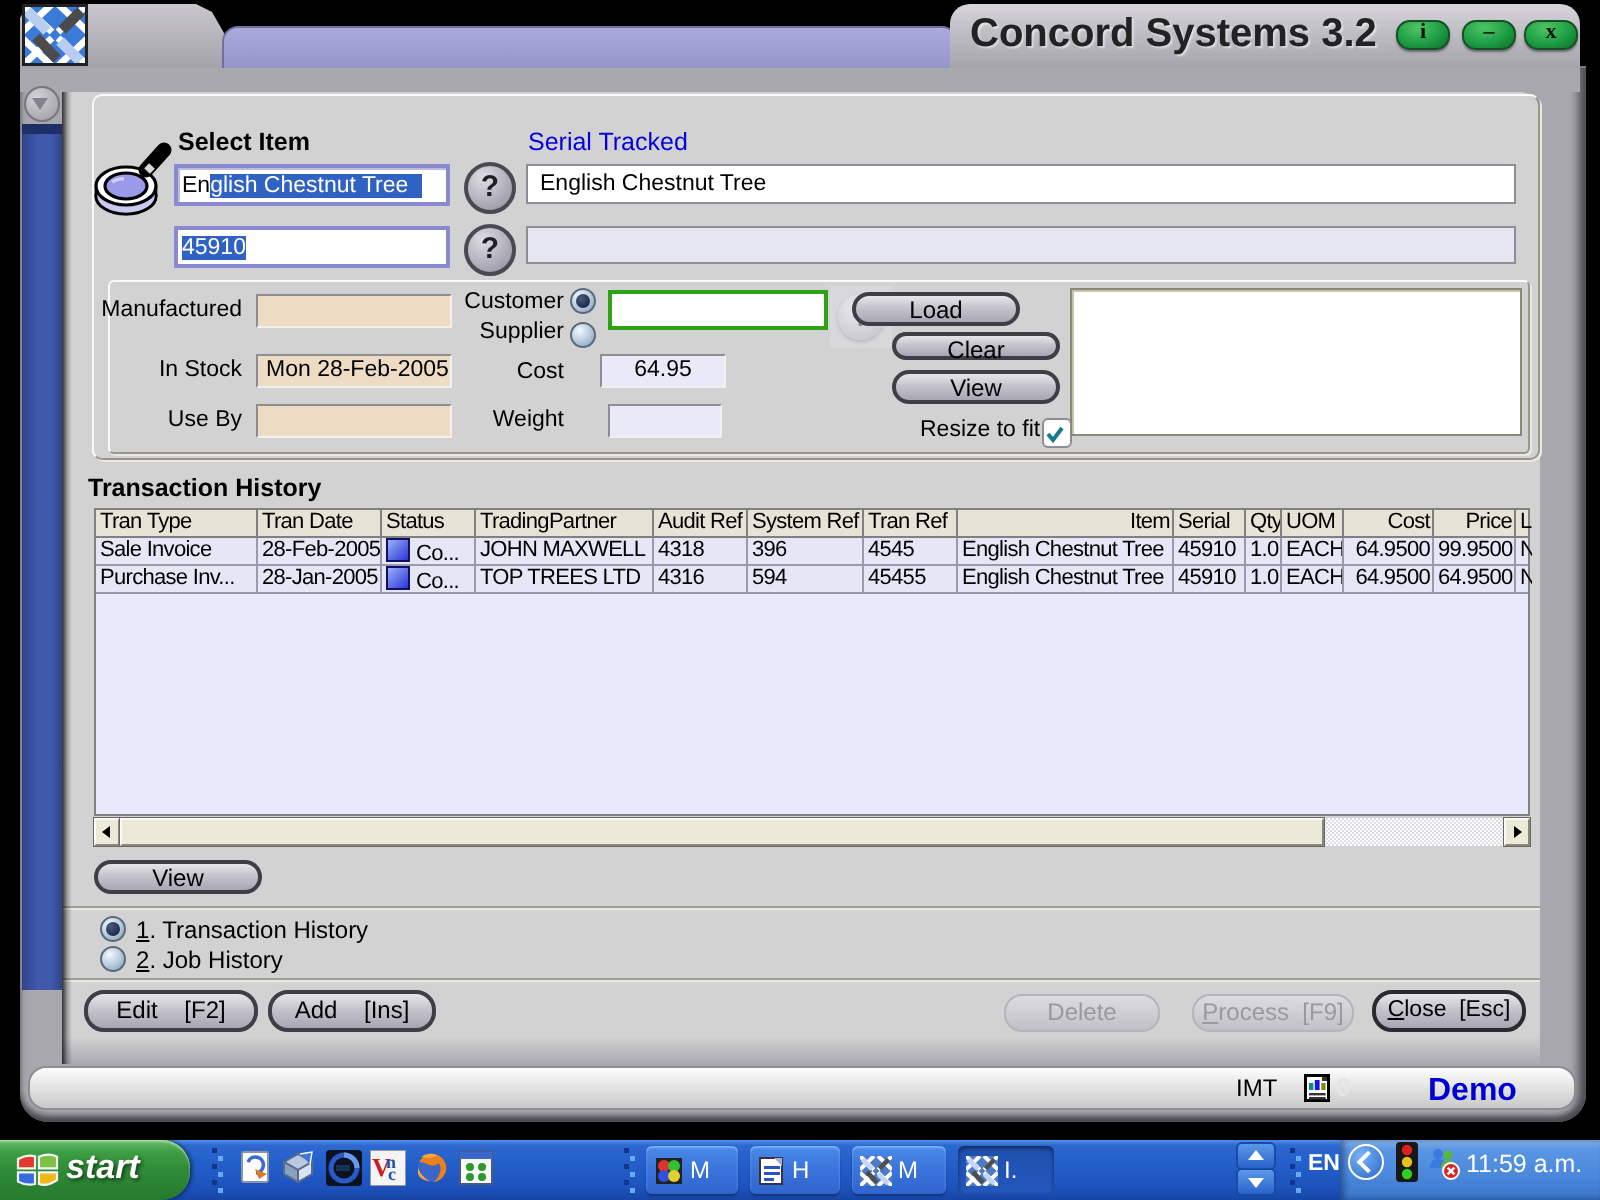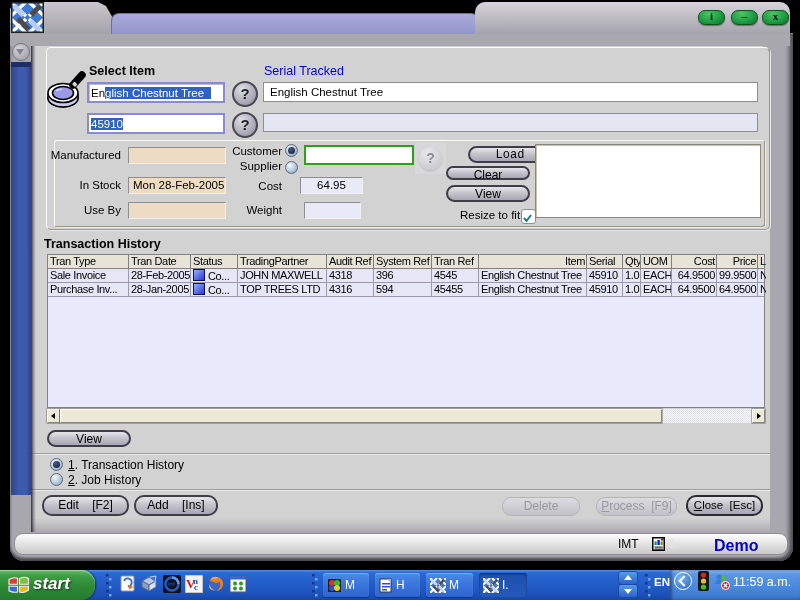--- a/index.html
+++ b/index.html
@@ -50,20 +50,21 @@
 <g stroke="#4b4b4b" stroke-width="5.2" fill="none">
 <path d="M29.5 3.5 L20 13"></path>
         <path d="M7 16.5 L17.5 27.5"></path>
 </g>
 <rect x="0.75" y="0.75" width="31.5" height="29.5" fill="none" stroke="#222" stroke-width="1.5"></rect>
 </svg>
 
 <div class="ab" style="left:111px;top:13px;width:366px;height:21px;background:linear-gradient(#aaabdb,#9293c9);border:1px solid #70709a;border-bottom:none;border-radius:8px 8px 0 0;"></div>
 
 <div class="ab" style="left:475px;top:2px;width:315px;height:32px;background:linear-gradient(#d6d4da,#a5a3ab);border-radius:10px 10px 0 0;"></div>
+<div class="ab txt" style="left:485px;top:6px;font-size:20px;font-weight:bold;color:#222;text-shadow:1px 1px 1px rgba(255,255,255,0.5);">Concord Systems 3.2</div>
 
 <div class="ab winbtn" style="left:698px;top:10px;">
       <span>i</span>
     </div>
 <div class="ab winbtn" style="left:731px;top:10px;">
       <span>–</span>
     </div>
 <div class="ab winbtn" style="left:762px;top:10px;">
       <span>x</span>
     </div>
@@ -130,21 +131,21 @@
 <div class="ab" style="left:415px;top:143px;width:31px;height:31px;background:#d8d8da;"></div>
 <div class="ab" style="left:419px;top:147px;width:23px;height:23px;border-radius:50%;background:radial-gradient(circle at 38% 30%,#e8e8ec,#cdcdd4 70%,#bebec6);box-shadow:0 1px 2px rgba(0,0,0,0.15);text-align:center;">
       <span style="font-size:14px;font-weight:bold;color:#8a8a92;line-height:22px;display:block;">?</span>
     </div>
 
 <div class="ab lbl txt" style="left:200px;top:180px;width:82px;">Cost</div>
 <div class="ab lav" style="left:300px;top:177px;width:63px;height:17px;">64.95</div>
 <div class="ab lbl txt" style="left:200px;top:204px;width:82px;">Weight</div>
 <div class="ab lav" style="left:304px;top:202px;width:57px;height:17px;"></div>
 
-<div class="ab pill" style="left:468px;top:146px;width:84px;height:17px;line-height:14px;font-family:Liberation Mono, monospace;">Load</div>
+<div class="ab pill" style="left:426px;top:146px;width:84px;height:17px;line-height:14px;">Load</div>
 <div class="ab pill" style="left:446px;top:166px;width:84px;height:14px;line-height:14px;">Clear</div>
 <div class="ab pill" style="left:446px;top:185px;width:84px;height:17px;line-height:14px;">View</div>
 <div class="ab txt" style="left:460px;top:209px;font-size:11.5px;">Resize to fit</div>
 <div class="ab" style="left:521px;top:209px;width:13px;height:13px;background:#fff;border:1px solid #8f8d94;border-radius:3px;"><svg width="11" height="11" viewBox="0 0 11 11">
         <path d="M2 5 L4.5 8 L9 2" stroke="#1a7a8a" stroke-width="2" fill="none"></path>
       </svg></div>
 <div class="ab" style="left:535px;top:144px;width:226px;height:74px;background:#fff;border:1px solid #8a8878;box-sizing:border-box;box-shadow:inset 1px 1px 0 #c8c4a8;"></div>
 
 <div class="ab txt" style="left:44px;top:237px;font-size:12.5px;font-weight:bold;color:#000;">Transaction History</div>
 

